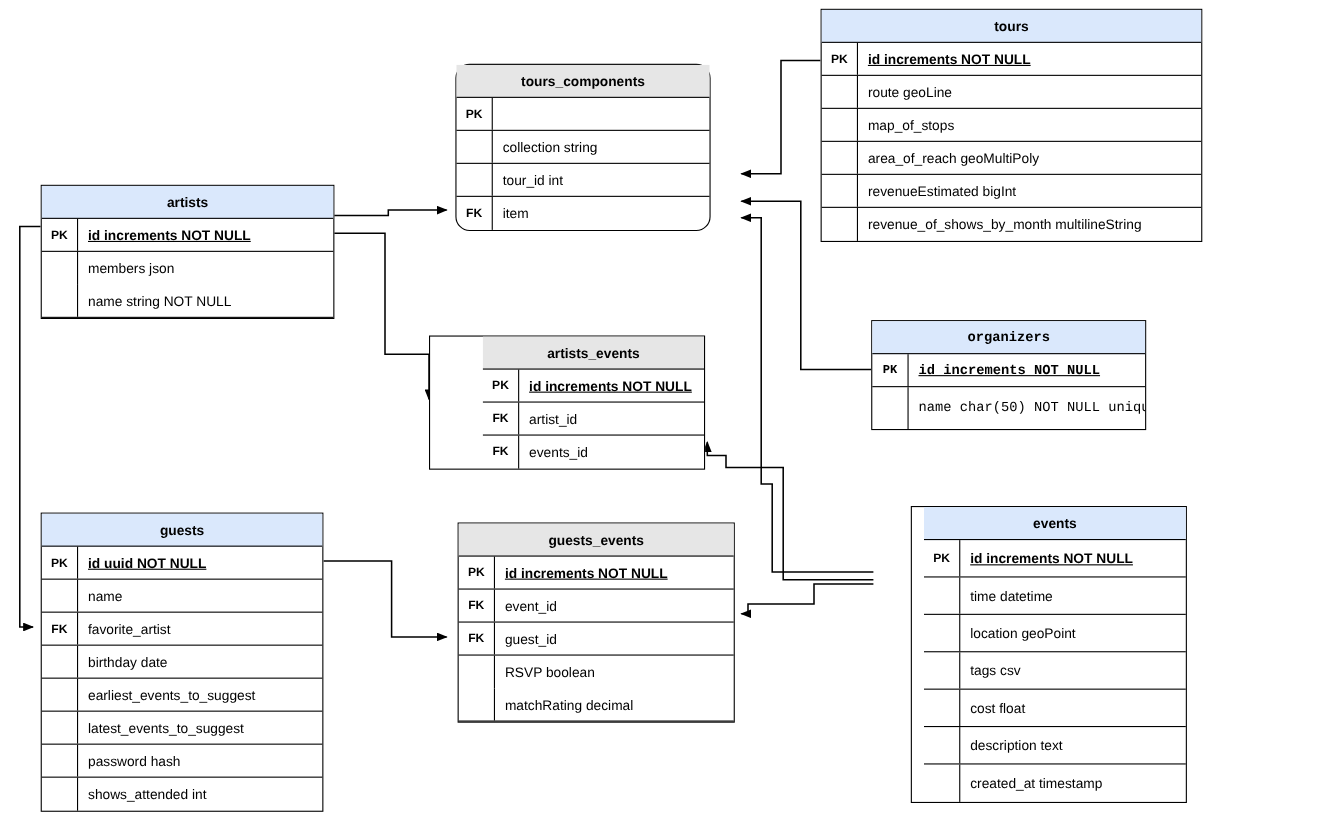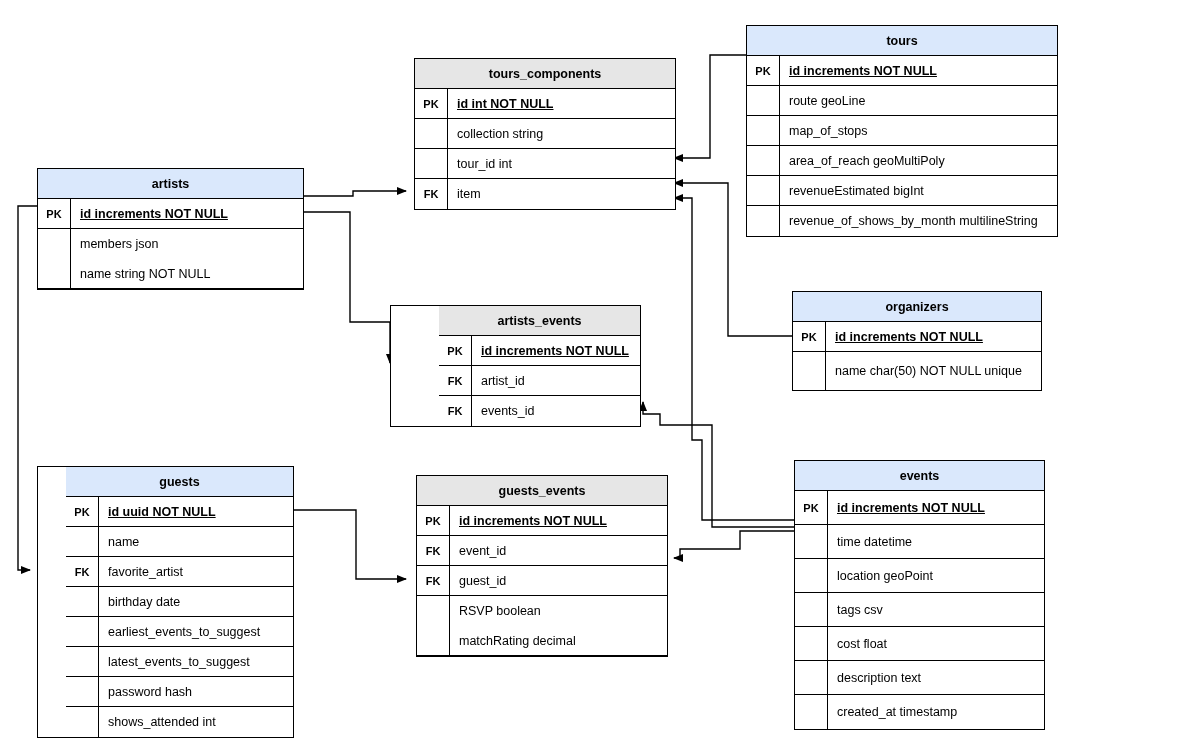--- a/index.html
+++ b/index.html
@@ -72,27 +72,27 @@
     white-space:nowrap;
     overflow:hidden;
   }
   .ent-col.pk{
     font-weight:bold;
     text-decoration:underline;
   }
 
   
   #ent-artists           {left:37px;  top:168px; width:267px;}
-  #ent-guests            {left:37px;  top:466px; width:257px;padding-left:28px;}
-  #ent-tours_components  {left:414px; top:58px;  width:262px;}
+  #ent-guests            {left:37px;  top:466px; width:257px;}
+  #ent-tours_components  {left:414px; top:58px;  width:232px;border-radius:13px;}
   #ent-artists_events    {left:390px; top:305px; width:251px;padding-left:48px;}
   #ent-guests_events     {left:416px; top:475px; width:252px;}
-  #ent-tours             {left:746px; top:25px;  width:312px;}
-  #ent-organizers        {left:792px; top:291px; width:250px;}
-  #ent-events            {left:794px; top:460px; width:251px;}
+  #ent-tours             {left:746px; top:8px;  width:347px;}
+  #ent-organizers        {left:792px; top:291px; width:250px;font-family:Liberation Mono, monospace;}
+  #ent-events            {left:828px; top:460px; width:251px;padding-left:11px;}
 
   
   #ent-tours .ent-row       {height:30px;}
   #ent-events .ent-row      {height:34px;}
   #ent-organizers .ent-row  {height:30px;}
   #ent-organizers .ent-row.last{height:38px;}
 </style>
 </head>
 <body>
 
@@ -174,21 +174,20 @@
       </div>
       <div class="ent-row last">
         <div class="ent-key"></div>
         <div class="ent-col">shows_attended int</div>
       </div>
     </div>
   <div class="entity" id="ent-tours_components">
       <div class="ent-title grey">tours_components</div>
       <div class="ent-row">
         <div class="ent-key">PK</div>
-        <div class="ent-col pk">id int NOT NULL</div>
       </div>
       <div class="ent-row">
         <div class="ent-key"></div>
         <div class="ent-col">collection string</div>
       </div>
       <div class="ent-row">
         <div class="ent-key"></div>
         <div class="ent-col">tour_id int</div>
       </div>
       <div class="ent-row last">

